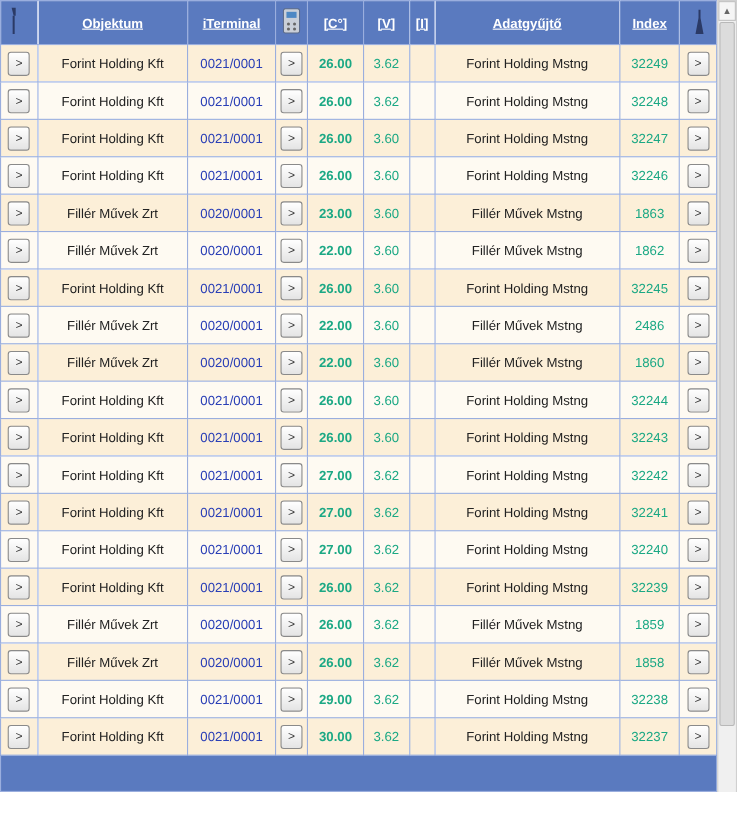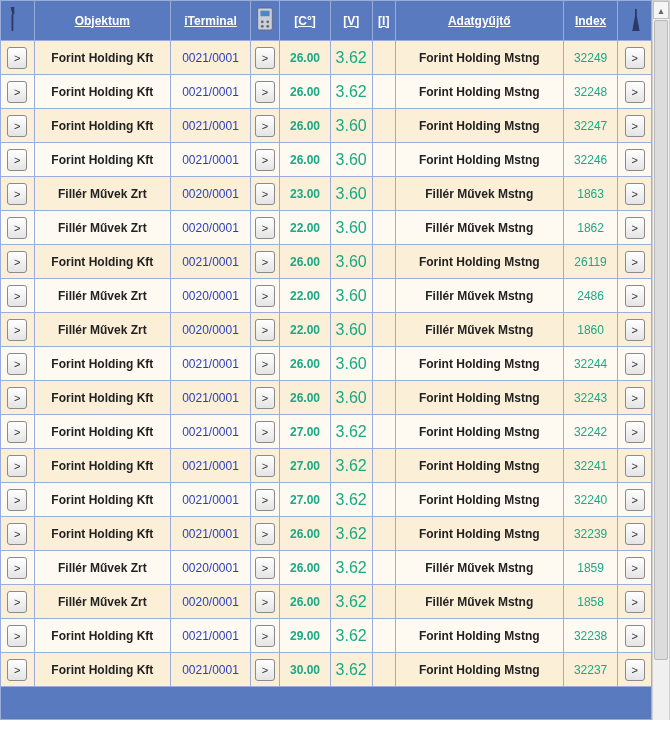--- a/index.html
+++ b/index.html
@@ -96,24 +96,24 @@
     justify-content:center;
     width:20px;
     height:22px;
     background: linear-gradient(#ffffff,#e4e4e4);
     border:1px solid #8a8a8a;
     border-radius:3px;
     font-size:11px;
     color:#333;
     cursor:pointer;
   }
-  td.obj, td.adat { color:#222; font-size:12px;font-weight:bold; }
+  td.obj, td.adat { color:#222; font-size:12px; }
   td.iterm a { color:#2a3fb6; text-decoration:none; font-size:12px;margin-top:43px; }
   td.cval { color:#1ba884; font-size:12px;font-weight:bold; }
-  td.vval { color:#1ba884; font-size:16px; }
+  td.vval { color:#1ba884; font-size:12px; }
   td.index a { color:#1ba884; text-decoration:none; font-size:12px;margin-top:40px; }
 
   .footer-band {
     height: 33px;
     background: #5a7abf;
     border: 1px solid #9aaede;
     border-top: none;
     width: 652px;
   }
 </style>
@@ -247,21 +247,21 @@
         </tr>
         <tr class="even">
           <td><span class="go-btn">&gt;</span></td>
           <td class="obj">Forint Holding Kft</td>
           <td class="iterm"><a href="#">0021/0001</a></td>
           <td><span class="go-btn">&gt;</span></td>
           <td class="cval">26.00</td>
           <td class="vval">3.60</td>
           <td></td>
           <td class="adat">Forint Holding Mstng</td>
-          <td class="index"><a href="#">26119</a></td>
+          <td class="index"><a href="#">32245</a></td>
           <td><span class="go-btn">&gt;</span></td>
         </tr>
         <tr class="odd">
           <td><span class="go-btn">&gt;</span></td>
           <td class="obj">Fillér Művek Zrt</td>
           <td class="iterm"><a href="#">0020/0001</a></td>
           <td><span class="go-btn">&gt;</span></td>
           <td class="cval">22.00</td>
           <td class="vval">3.60</td>
           <td></td>

